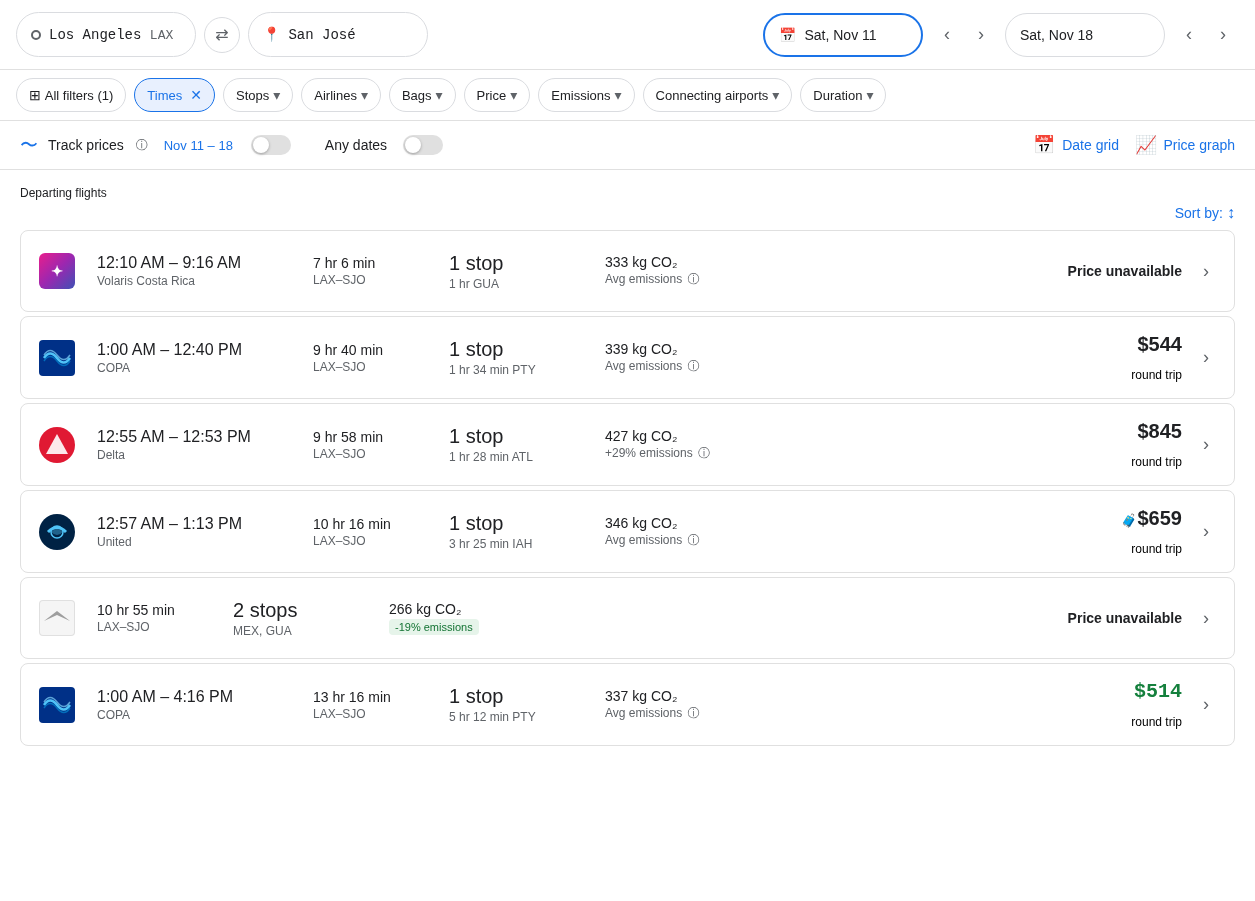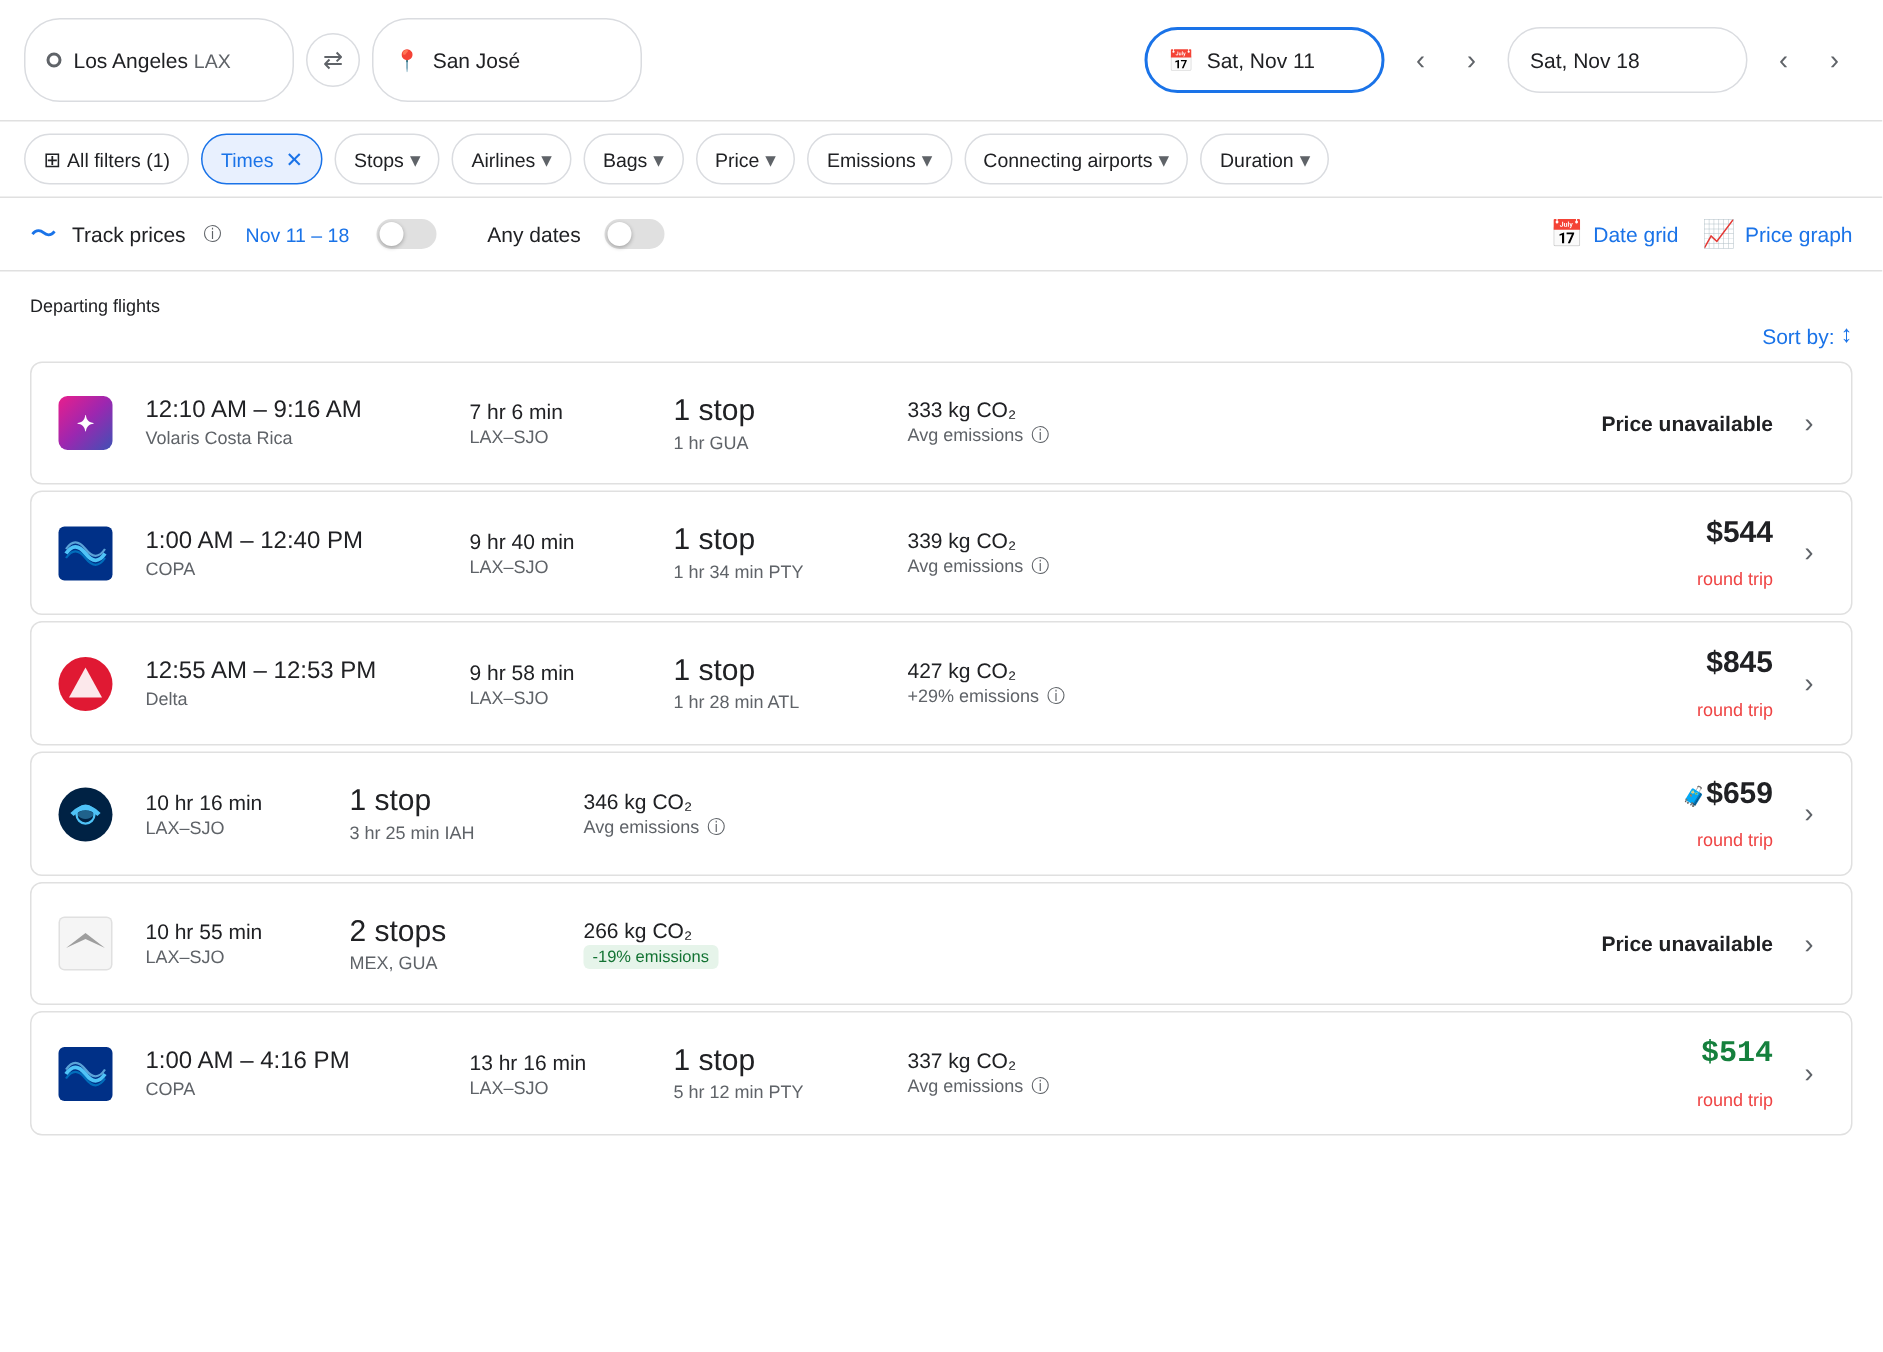--- a/index.html
+++ b/index.html
@@ -5,22 +5,23 @@
     * { box-sizing: border-box; margin: 0; padding: 0; }
     body { font-family: 'Google Sans', Arial, sans-serif; background: #fff; color: #202124; font-size: 14px; }
 
     
     .search-bar {
       display: flex; align-items: center; padding: 12px 16px; border-bottom: 1px solid #e0e0e0;
       gap: 8px;
     }
     .search-field {
       display: flex; align-items: center; gap: 8px; padding: 8px 14px;
-      border: 1px solid #dadce0; border-radius: 24px; height: 56px; min-width: 180px;
+      border: 1px solid #dadce0; border-radius: 24px; height: 45px; min-width: 180px;
       background: #fff;
+      font-family: Liberation Mono, monospace;
     }
     .swap-btn {
       width: 36px; height: 36px; border-radius: 50%; border: 1px solid #dadce0;
       display: flex; align-items: center; justify-content: center; cursor: pointer;
       background: #fff; color: #5f6368; font-size: 16px; flex-shrink: 0;
     }
     .date-field {
       display: flex; align-items: center; gap: 8px; padding: 8px 14px;
       border: 2px solid #1a73e8; border-radius: 24px; height: 44px; min-width: 160px;
       background: #fff; cursor: pointer;
@@ -103,21 +104,21 @@
     .emissions-sub { font-size: 12px; color: #5f6368; margin-top: 2px; }
     .emissions-badge {
       display: inline-block; padding: 2px 6px; border-radius: 4px;
       font-size: 11px; font-weight: 500; margin-top: 2px;
     }
     .emissions-badge.low { background: #e6f4ea; color: #137333; }
     .flight-price { margin-left: auto; text-align: right; min-width: 120px; }
     .price-val { font-size: 20px; font-weight: 600; }
     .price-val.unavailable { font-size: 14px; font-weight: 600; color: #202124; }
     .price-val.deal { color: #15803d; font-family: Liberation Mono, monospace; }
-    .price-sub { font-size: 12px; color: #ef4444; margin-top: 12px; }
+    .price-sub { font-size: 12px; color: #000000; margin-top: 12px; }
     .expand-btn {
       width: 32px; height: 32px; border-radius: 50%; border: none; background: transparent;
       cursor: pointer; color: #5f6368; font-size: 18px; margin-left: 8px;
       display: flex; align-items: center; justify-content: center;
     }
 
     
     .logo-volaris-cr {
       background: linear-gradient(135deg, #e91e8c 0%, #9c27b0 50%, #3f51b5 100%);
       width: 36px; height: 36px; border-radius: 6px;
@@ -367,20 +368,24 @@
     <div class="airline-logo">
       <div class="logo-united">
       <svg width="34" height="34" viewBox="0 0 34 34">
         <circle cx="17" cy="17" r="17" fill="#002244"></circle>
         <path d="M8 17 Q17 8 26 17" stroke="#4fc3f7" stroke-width="3" fill="none"></path>
         <circle cx="17" cy="17" r="6" fill="none" stroke="#4fc3f7" stroke-width="1.5"></circle>
         <path d="M11 17 Q17 11 23 17 Q17 23 11 17Z" fill="#4fc3f7" opacity="0.4"></path>
       </svg>
     </div>
     </div>
+    <div class="flight-times">
+      <div class="time-range">12:57 AM – 1:13 PM</div>
+      <div class="airline-name">United</div>
+    </div>
     <div class="flight-duration">
       <div class="duration-val">10 hr 16 min</div>
       <div class="route">LAX–SJO</div>
     </div>
     <div class="flight-stops">
       <div class="stops-val">1 stop</div>
       <div class="stop-detail">3 hr 25 min IAH</div>
     </div>
     <div class="flight-emissions">
       <div class="emissions-val">346 kg CO₂</div>

